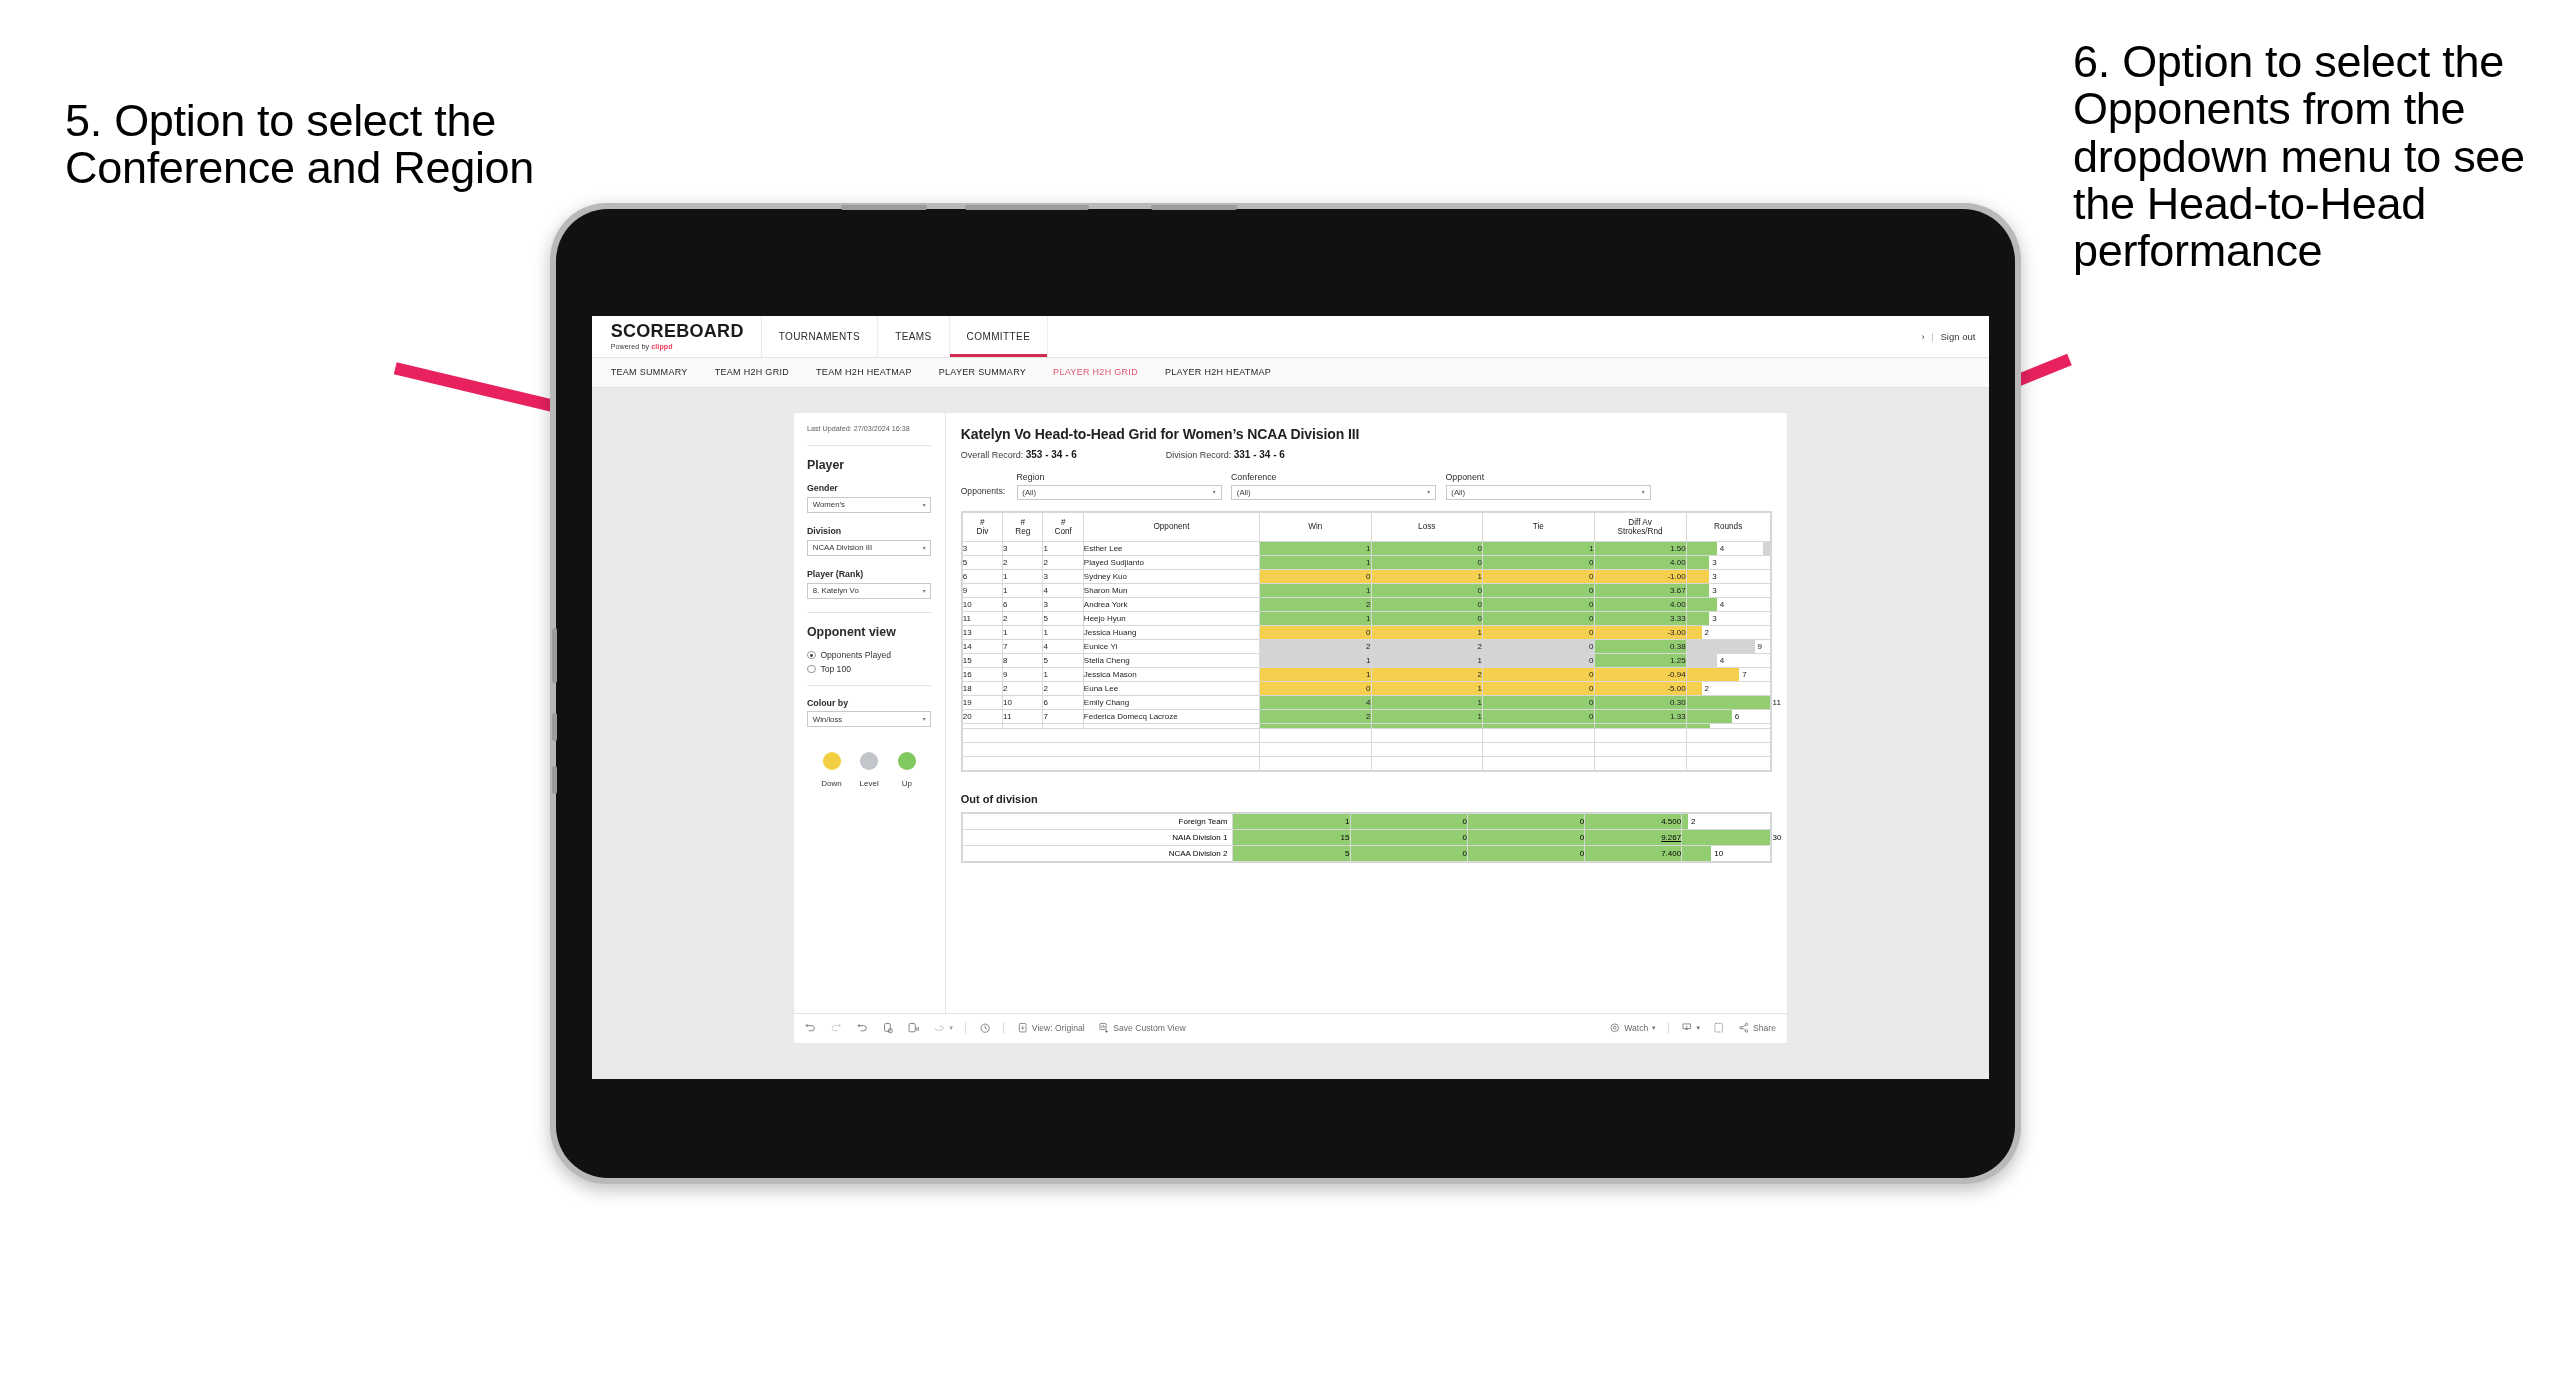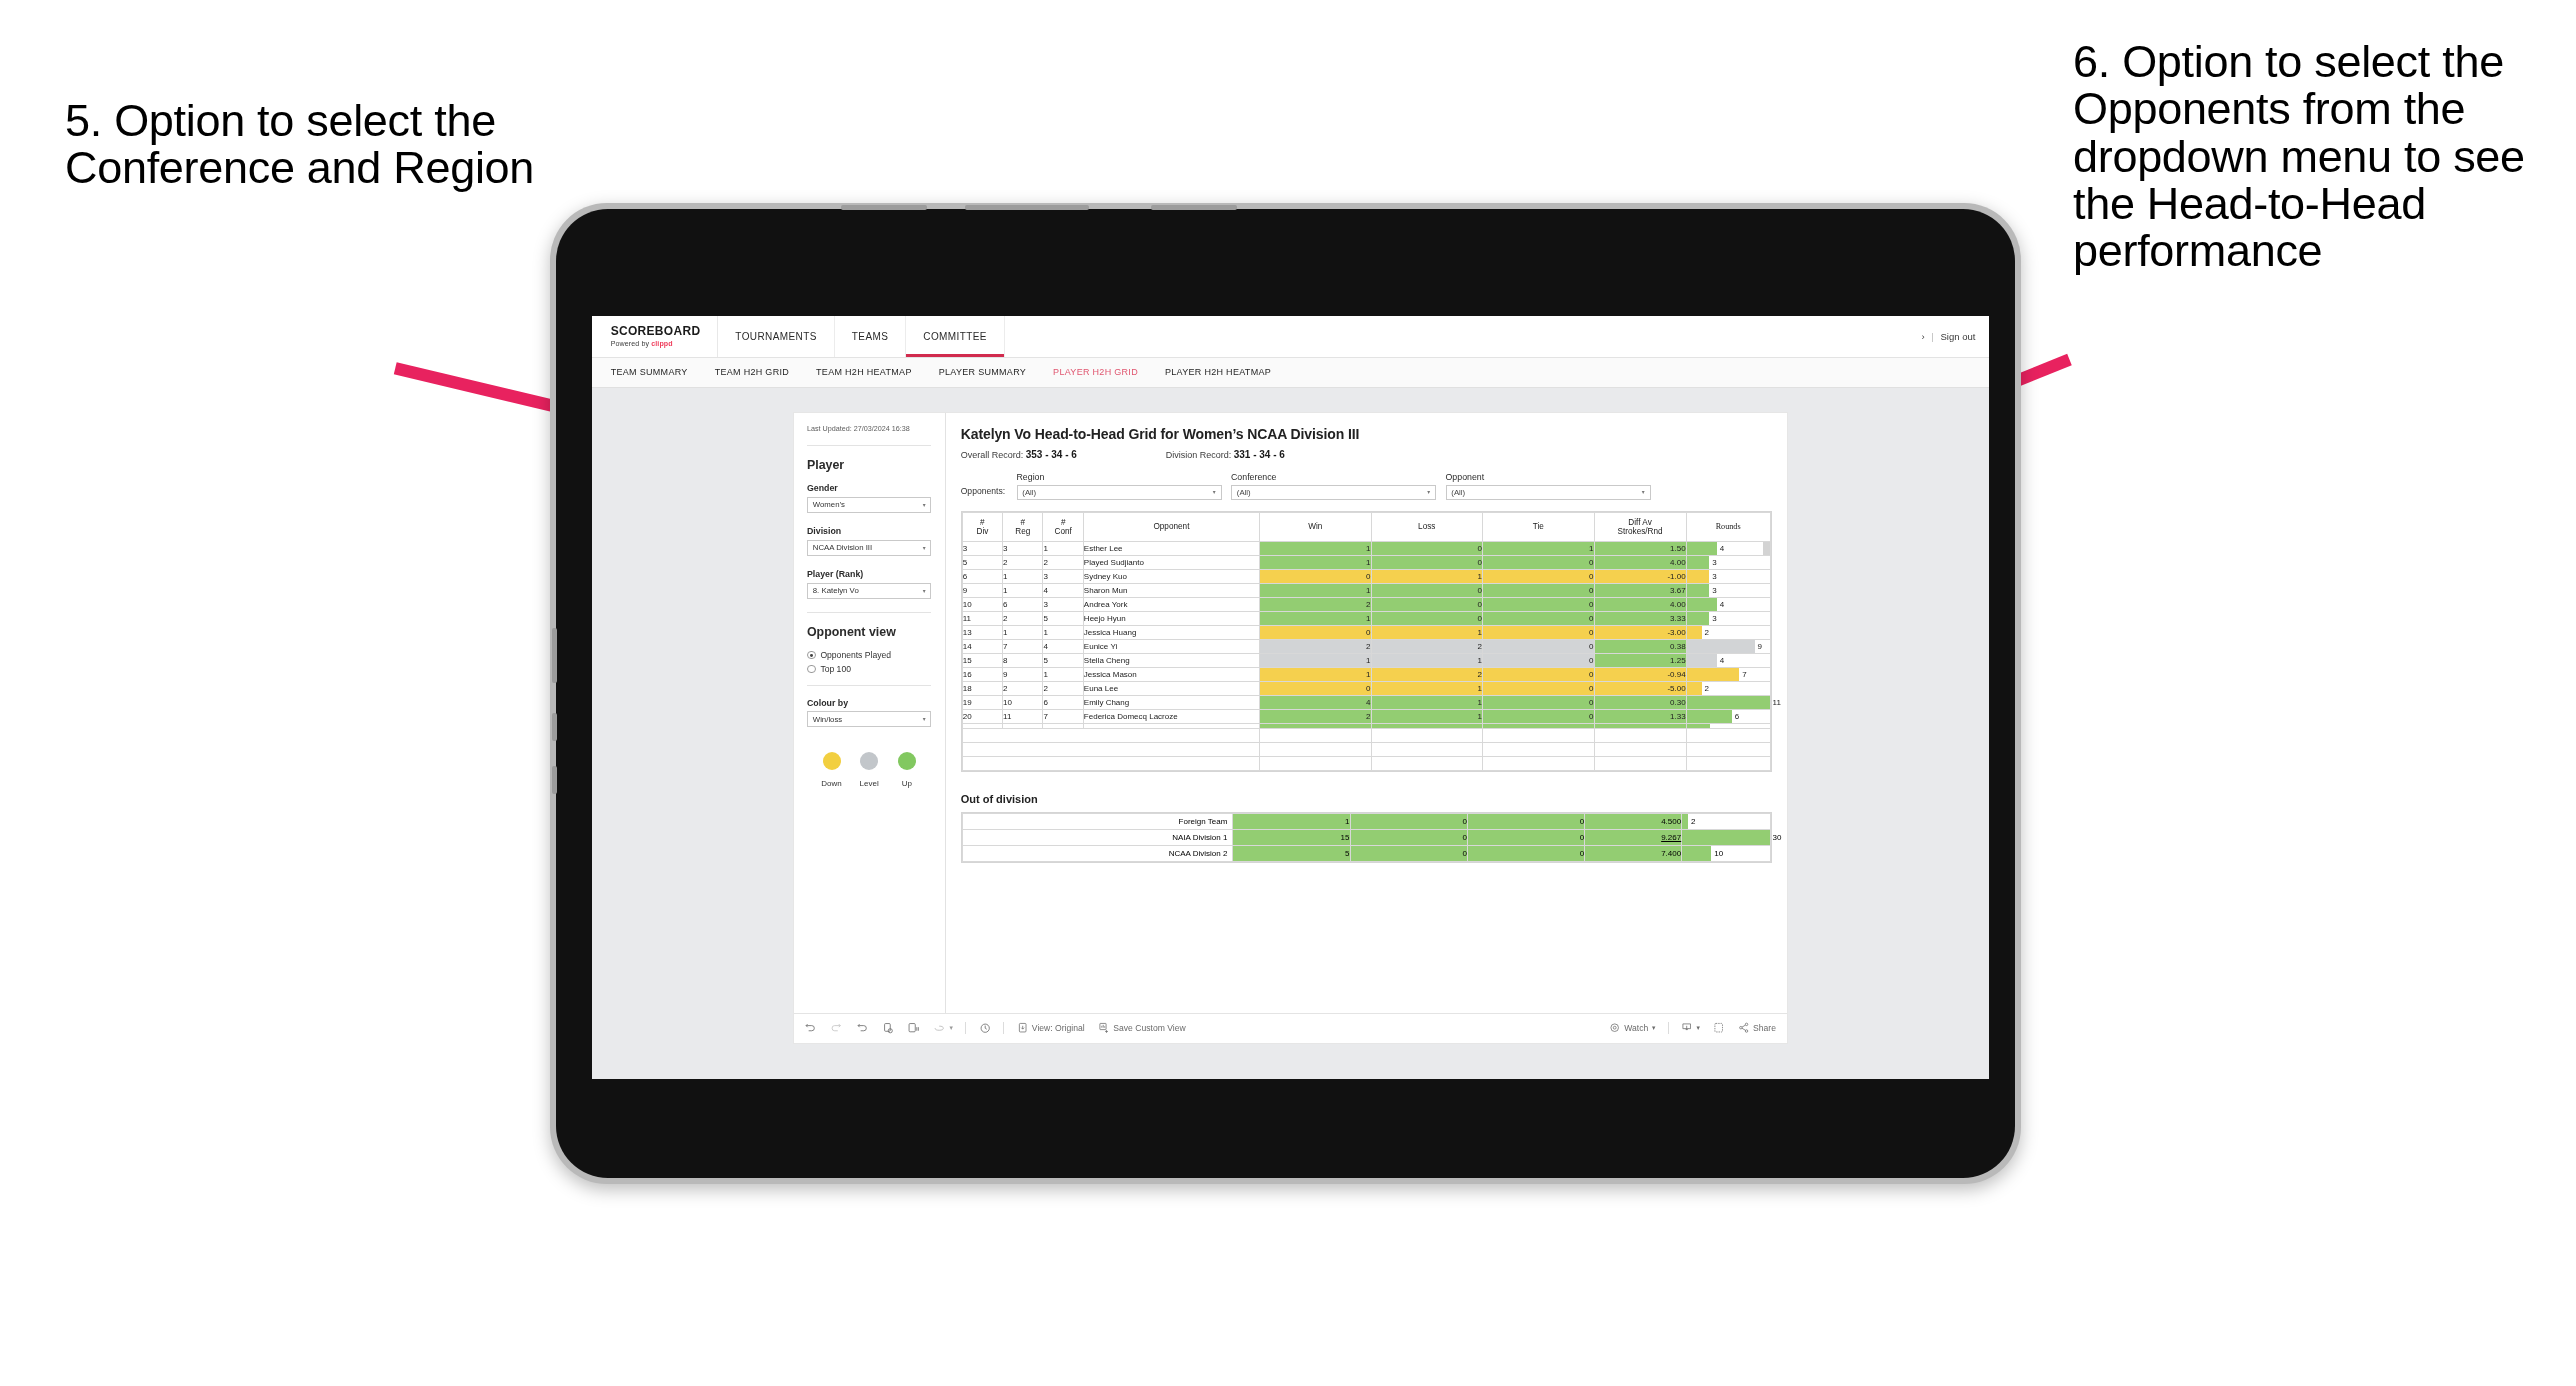--- a/index.html
+++ b/index.html
@@ -67,21 +67,21 @@
     position:relative;
   }
   .brand {
     display:flex; flex-direction:column; justify-content:center;
     padding: 0 17px 0 19px;
     border-right:1px solid #e8e8e8;
     min-width: 114px;
   }
   .brand-name {
     font-family:"Liberation Sans", sans-serif;
-    font-weight:700; font-size:12px; letter-spacing:0.3px;
+    font-weight:700; font-size:18px; letter-spacing:0.3px;
     color:#1b1b1b; line-height:1;text-align:center;
   }
   .brand-sub { font-size:7.1px; color:#3c3c3c; margin-top:2.9px; letter-spacing:0.1px; }
   .brand-sub b { color:#ef3e5c; font-weight:700; }
 
   .topnav { display:flex; align-items:stretch; }
   .topnav-item {
     display:flex; align-items:center; padding: 0 17px;
     font-size:10px; color:#2a2a2a; letter-spacing:0.4px;
     border-right:1px solid #ececec; position:relative; cursor:pointer;
@@ -161,21 +161,21 @@
 
   
   .gridwrap{ margin-top:11.4px; border:1px solid #d5d5d5; background:#fff; position:relative; }
   table.gt{ border-collapse:collapse; width:100%; font-size:8px; color:#222; table-layout:fixed;}
   table.gt th, table.gt td{ border:1px solid #d8d8d8; padding:0; height:14px; }
   table.gt th{ font-weight:400; text-align:center; font-size:8.2px; color:#222; height:28.5px; line-height:1.15; }
   .c-div,.c-reg,.c-conf{ width:25px; }
   .c-opp{ width:109px; }
   .c-win,.c-loss,.c-tie{ width:69px; }
   .c-diff{ width:57px; }
-  .c-rounds{ width:52px;font-family:Liberation Serif, serif; }
+  .c-rounds{ width:52px; }
   td.num{ text-align:right; padding-right:3.8px; }
   td.lead{ text-align:left; padding-left:3.8px; }
   td.nm{ text-align:left; padding-left:6.7px; }
   td.bar{ padding:0; position:relative; }
   .barfill{ position:absolute; left:0; top:0; bottom:0; }
   .barval{ position:absolute; top:0; bottom:0; display:flex; align-items:center; padding-left:2.9px; font-size:8px;}
   .pad-row td{ height:12.4px; border-left:1px solid #d8d8d8; border-right:1px solid #d8d8d8; border-top:none; border-bottom:none;}
   .pad-row.last td{ border-bottom:1px solid #d8d8d8; }
   .cut{ overflow:hidden; height:4.8px !important; }
   .cut td{ height:4.8px !important; }

